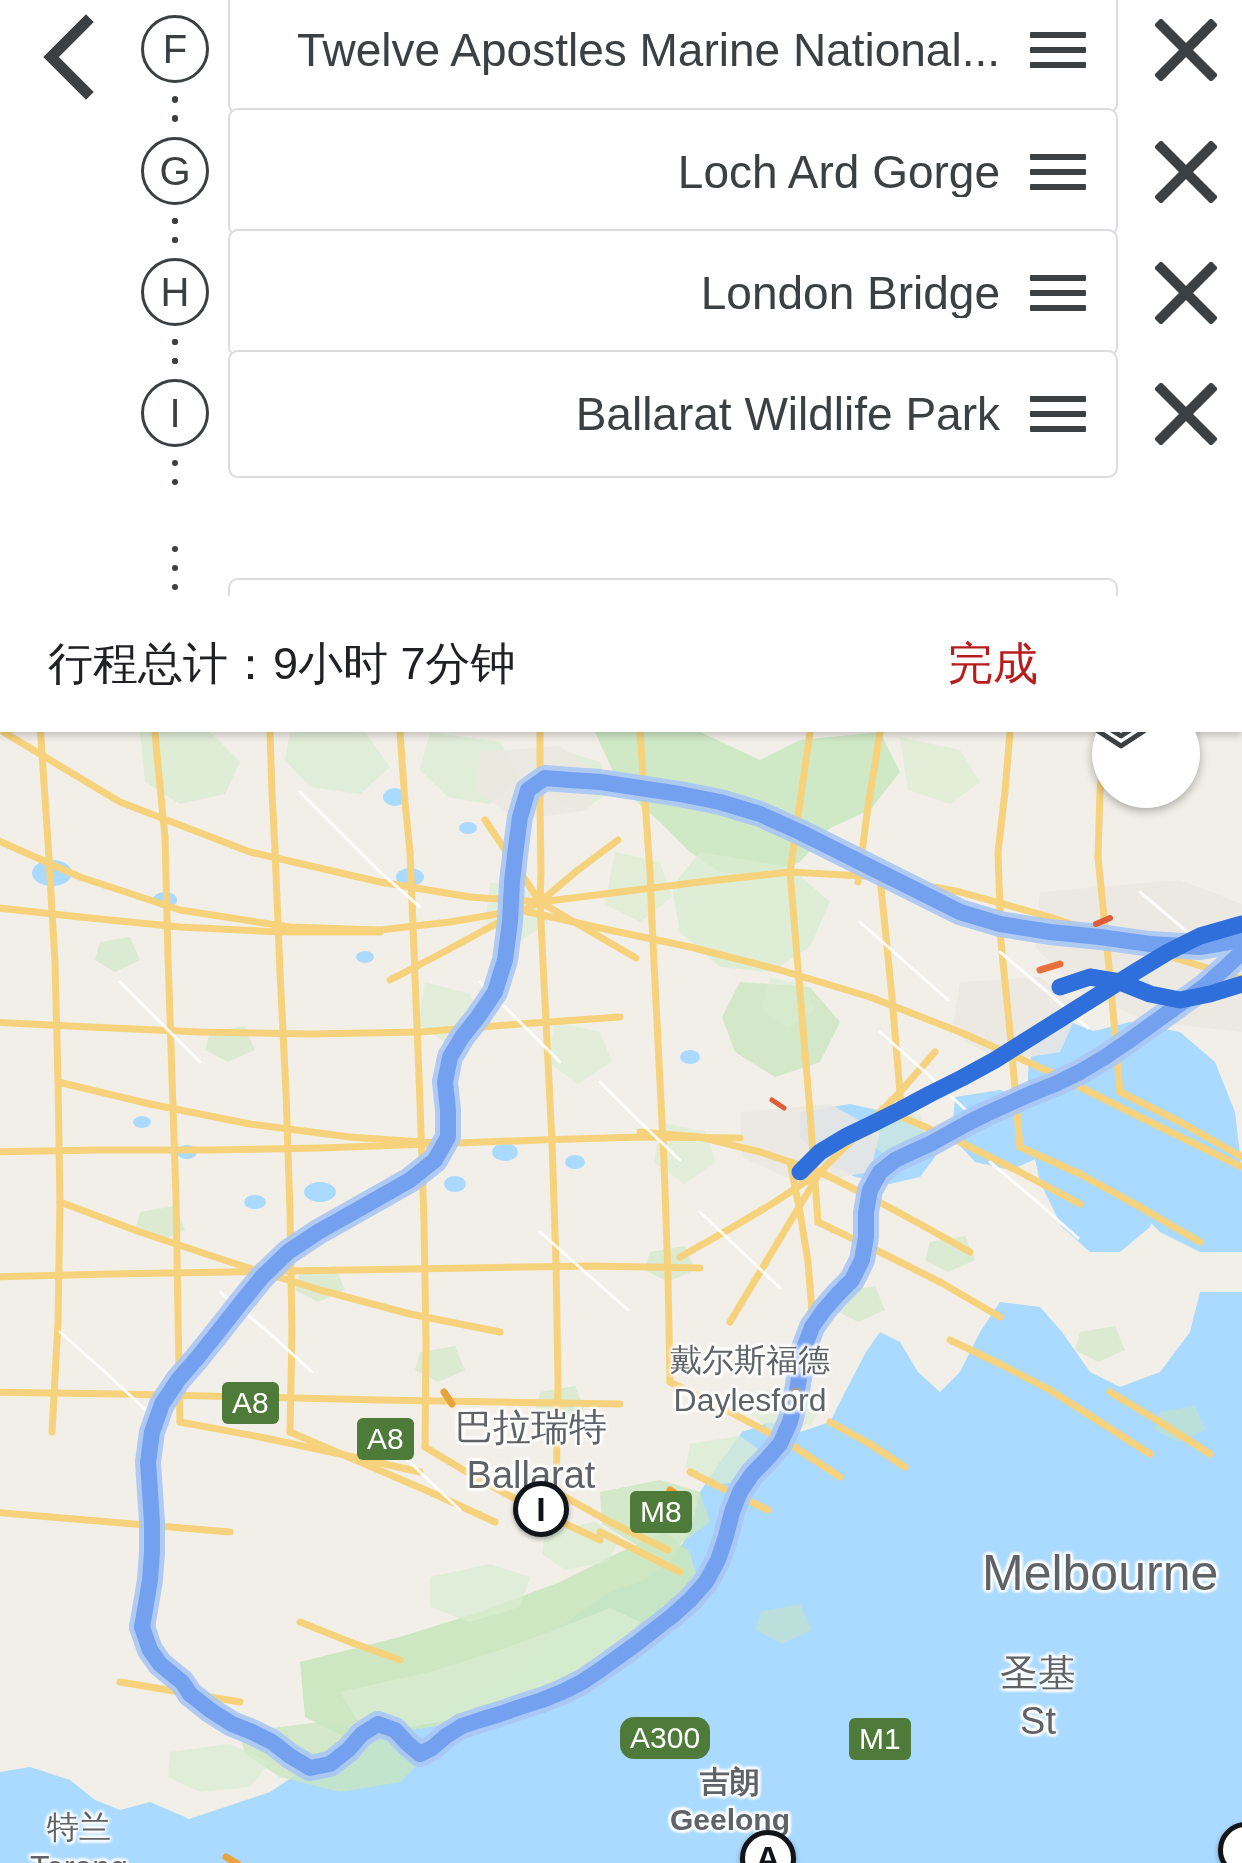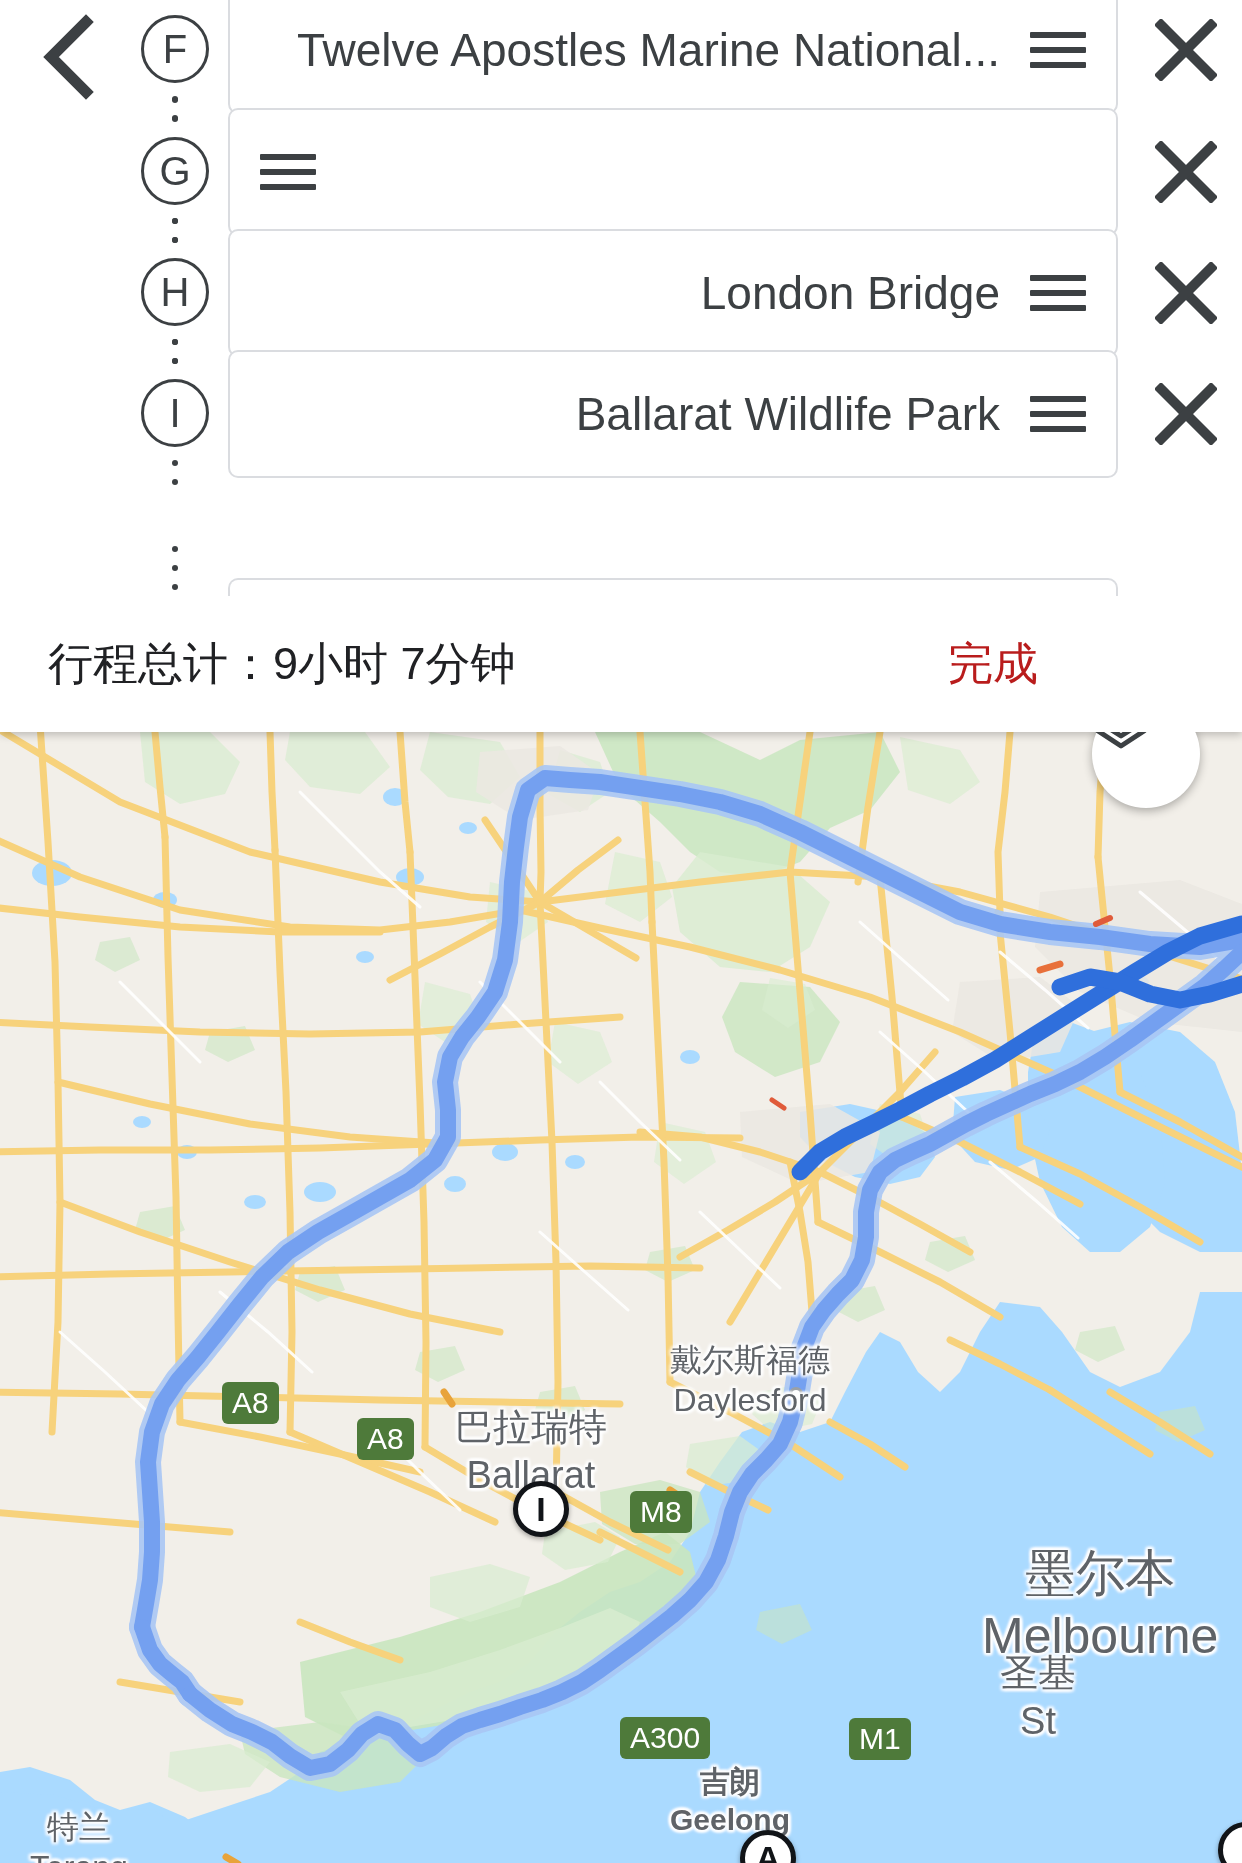--- a/index.html
+++ b/index.html
@@ -181,20 +181,21 @@
         <div class="marker-col">
           <div class="dotcol">
             <i style="top:-3px"></i>
               <i style="top:16px"></i>
               <i style="top:118px"></i>
               <i style="top:137px"></i>
           </div>
           <div class="wp-circle">G</div>
         </div>
         <div class="wp-field">
+          <div class="wp-text">Loch Ard Gorge</div>
           <div class="drag-handle">
             <span></span>
               <span></span>
               <span></span>
           </div>
         </div>
         <div class="close-btn">
           <span>
             <svg width="62" height="62" viewBox="0 0 62 62">
               <line x1="6" y1="6" x2="56" y2="56" stroke="#3c4043" stroke-width="10" stroke-linecap="square"></line>
@@ -535,32 +536,31 @@
       </g>
 
     </svg>
 
     <div class="town-dot" style="left:789px; top:655px;"></div>
 
     <div class="shield" style="left:222px; top:650px;">A8</div>
     <div class="shield" style="left:357px; top:686px;">A8</div>
     <div class="shield" style="left:630px; top:759px;">M8</div>
     <div class="shield" style="left:849px; top:986px;">M1</div>
-    <div class="shield" style="left:620px; top:985px;">A300</div>
+    <div class="shield" style="left:620px; top:985px;border-radius:14px;">A300</div>
 
     <div class="maplabel" style="left:455px; top:672px; font-size:38px; line-height:1.25;">
       <span class="cn">巴拉瑞特</span>
       <span class="en">Ballarat</span>
     </div>
     <div class="maplabel" style="left:670px; top:608px; font-size:32px; line-height:1.25;">
       <span class="cn">戴尔斯福德</span>
       <span class="en">Daylesford</span>
     </div>
     <div class="maplabel" style="left:982px; top:810px; font-size:50px; line-height:1.25;">
-      <span class="cn">墨尔本</span>
       <span class="en">Melbourne</span>
     </div>
     <div class="maplabel" style="left:1000px; top:918px; font-size:38px; line-height:1.25;">
       <span class="cn">圣基</span>
       <span class="en">St</span>
     </div>
     <div class="maplabel" style="left:670px; top:1031px; font-size:30px; line-height:1.25;font-weight:bold;">
       <span class="cn">吉朗</span>
       <span class="en">Geelong</span>
     </div>

